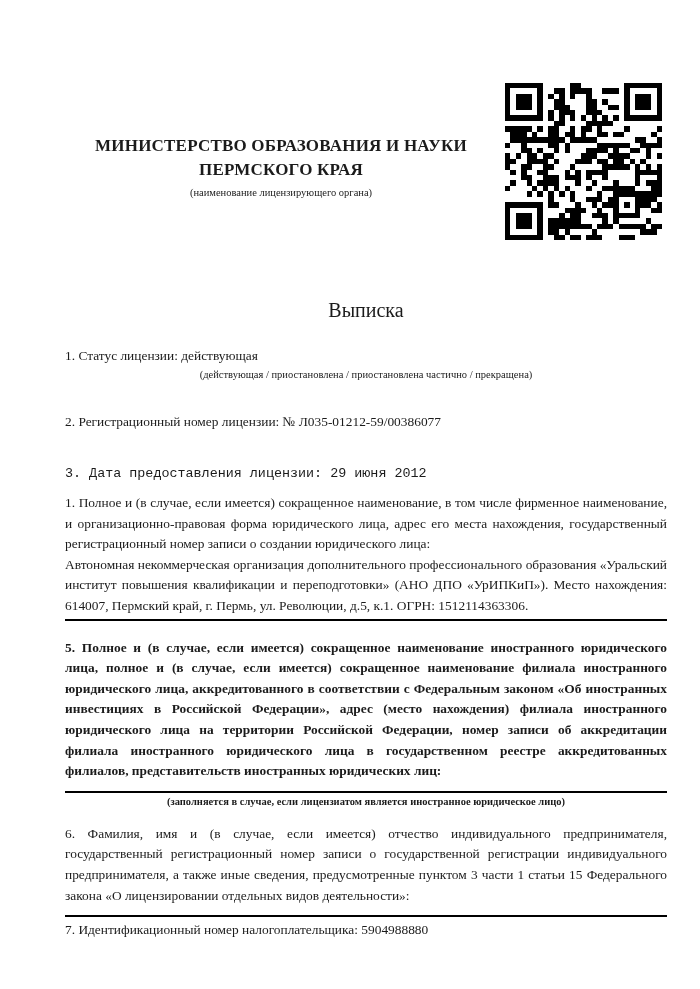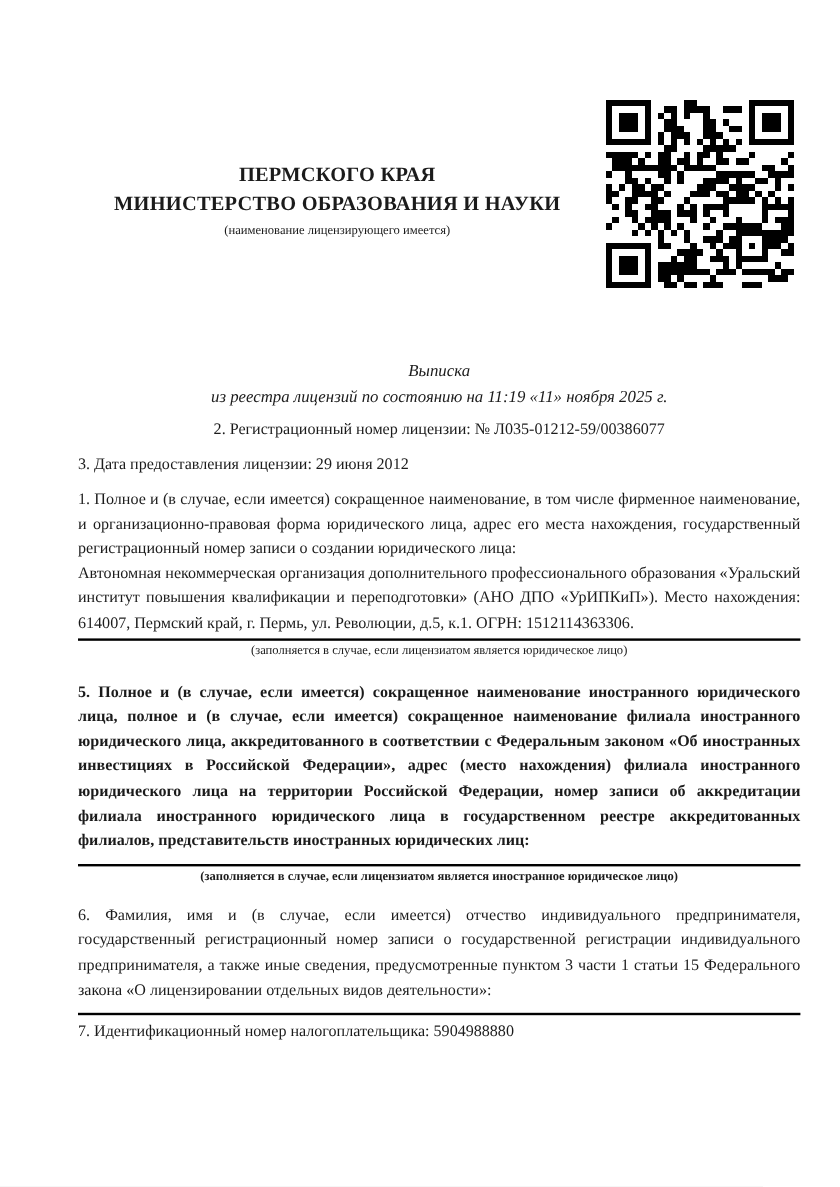--- a/index.html
+++ b/index.html
@@ -6,31 +6,31 @@
   .page{
     position:relative;width:700px;height:989px;margin:0 auto;
     background:#ffffff;color:#1b1b1b;overflow:hidden;
     font-family:"Liberation Serif","DejaVu Serif",serif;
   }
   .content{position:absolute;left:65px;top:0;width:602px;}
   .ministry{margin-top:134px;width:432px;text-align:center;font-weight:bold;font-size:17px;line-height:24px;letter-spacing:.2px;}
   .org-caption{width:432px;text-align:center;font-size:10.5px;line-height:14px;margin-top:4px;}
   .qr{position:absolute;left:505px;top:83px;width:157px;height:157px;}
   .qr svg{width:157px;height:157px;fill:#000;shape-rendering:crispEdges;display:block;}
-  .title{margin-top:99px;text-align:center;font-size:14px;line-height:22px;font-style:italic;}
+  .title{margin-top:99px;text-align:center;font-size:20px;line-height:22px;}
   .line{font-size:13.4px;line-height:21px;}
   .para{margin:0;text-align:justify;font-size:13.4px;line-height:20.6px;}
   .small{font-size:10.5px;line-height:14px;text-align:center;}
   .rule{border-top:2px solid #000;margin-top:2px;height:0;}
   .rule-caption{margin-top:2px;}
   .spacer{height:7px;}
   .f1{margin-top:24px;}
   .f1 .small{margin-top:2px;}
-  .f2{margin-top:4px;text-align:center;}
-  .f3{margin-top:8px;}
+  .f2{margin-top:29px;}
+  .f3{margin-top:31px;font-family:Liberation Mono, monospace;}
   .f4{margin-top:9px;}
   .f5{margin-top:17px;font-weight:bold;}
   .f6{margin-top:15px;font-family:Liberation Serif, serif;}
   .f7{margin-top:2px;}
 </style>
 </head>
 <body>
 
 <div class="page">
 
@@ -457,44 +457,46 @@
         <rect x="17" y="28" width="1" height="1"></rect>
         <rect x="21" y="28" width="1" height="1"></rect>
         <rect x="22" y="28" width="1" height="1"></rect>
         <rect x="23" y="28" width="1" height="1"></rect>
       </svg>
   </div>
 
   <div class="content">
 
     <div class="ministry">
+      <div>МИНИСТЕРСТВО ОБРАЗОВАНИЯ И НАУКИ</div>
       <div>ПЕРМСКОГО КРАЯ</div>
-      <div>МИНИСТЕРСТВО ОБРАЗОВАНИЯ И НАУКИ</div>
-    </div>
-    <div class="org-caption small">(наименование лицензирующего имеется)</div>
+    </div>
+    <div class="org-caption small">(наименование лицензирующего органа)</div>
 
     <div class="title">
       <div>Выписка</div>
-      <div>из реестра лицензий по состоянию на 11:19 «11» ноября 2025 г.</div>
-    </div>
-
+    </div>
+
+    <div class="f1">
+      <div class="line">1. Статус лицензии: действующая</div>
+      <div class="small">(действующая / приостановлена / приостановлена частично / прекращена)</div>
+    </div>
 
     <div class="f2">
       <div class="line">2. Регистрационный номер лицензии: № Л035-01212-59/00386077</div>
     </div>
 
     <div class="f3">
       <div class="line">3. Дата предоставления лицензии: 29 июня 2012</div>
     </div>
 
     <div class="f4">
       <p class="para">1. Полное и (в случае, если имеется) сокращенное наименование, в том числе фирменное наименование, и организационно-правовая форма юридического лица, адрес его места нахождения, государственный регистрационный номер записи о создании юридического лица:</p>
       <p class="para">Автономная некоммерческая организация дополнительного профессионального образования «Уральский институт повышения квалификации и переподготовки» (АНО ДПО «УрИПКиП»). Место нахождения: 614007, Пермский край, г. Пермь, ул. Революции, д.5, к.1. ОГРН: 1512114363306.</p>
       <div class="rule"></div>
-      <div class="small rule-caption">(заполняется в случае, если лицензиатом является юридическое лицо)</div>
     </div>
 
     <div class="f5">
       <p class="para">5. Полное и (в случае, если имеется) сокращенное наименование иностранного юридического лица, полное и (в случае, если имеется) сокращенное наименование филиала иностранного юридического лица, аккредитованного в соответствии с Федеральным законом «Об иностранных инвестициях в Российской Федерации», адрес (место нахождения) филиала иностранного юридического лица на территории Российской Федерации, номер записи об аккредитации филиала иностранного юридического лица в государственном реестре аккредитованных филиалов, представительств иностранных юридических лиц:</p>
       <div class="spacer"></div>
       <div class="rule"></div>
       <div class="small rule-caption">(заполняется в случае, если лицензиатом является иностранное юридическое лицо)</div>
     </div>
 
     <div class="f6">

